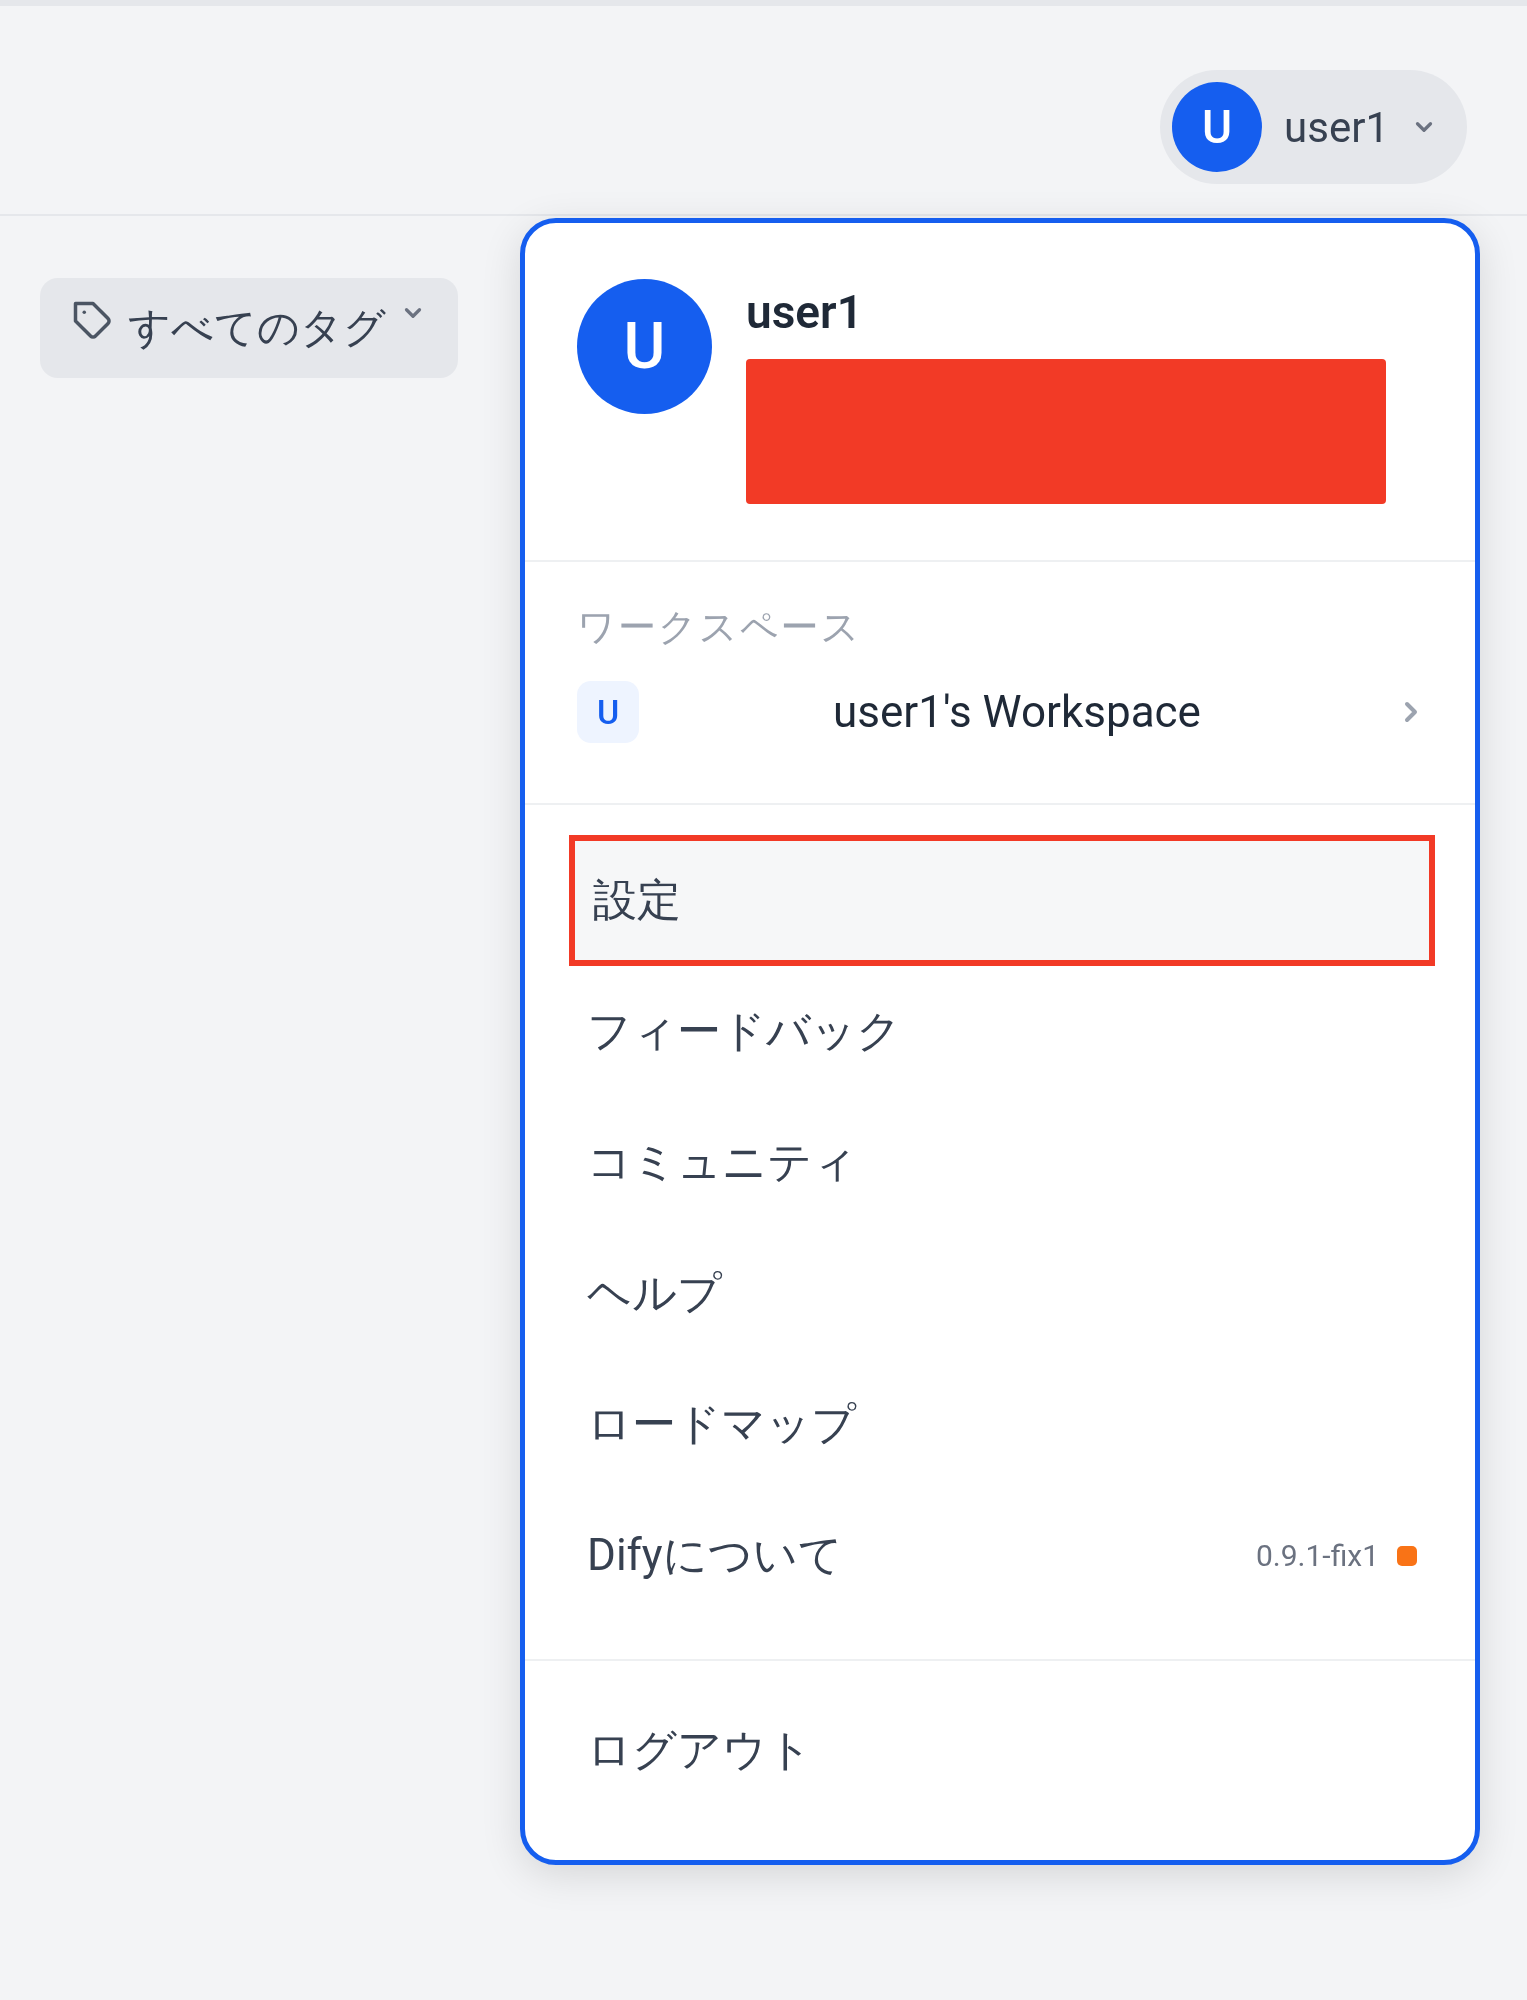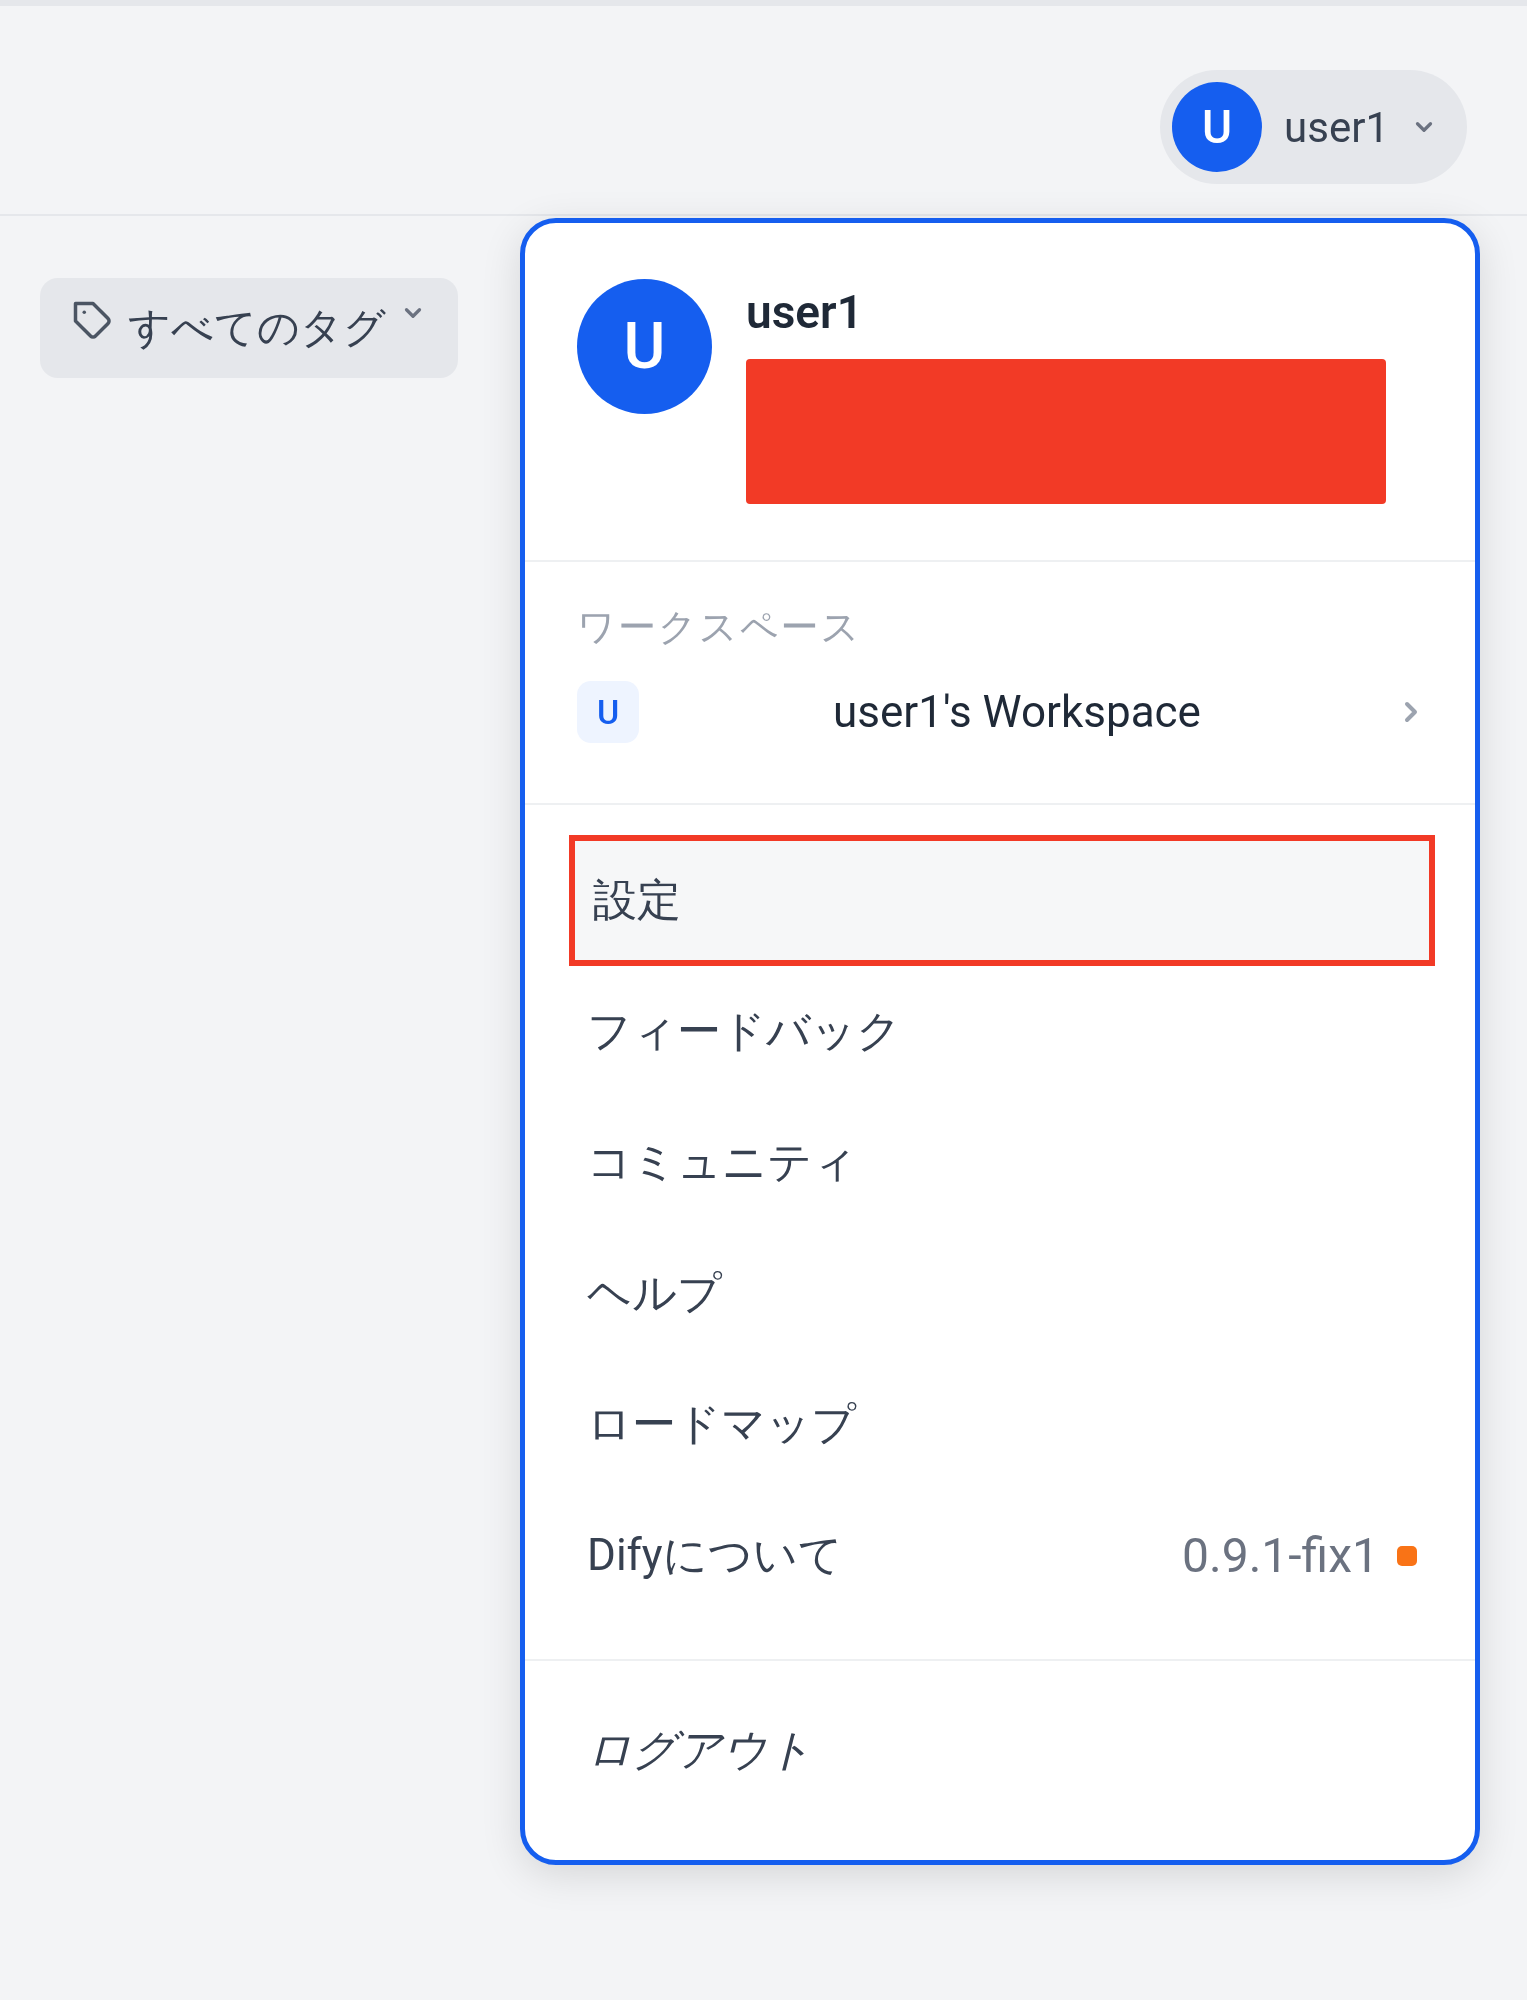--- a/index.html
+++ b/index.html
@@ -188,31 +188,30 @@
     .dd-item.highlight {
       border: 6px solid #f23a26;
       background: #f6f7f8;
       margin: 0 -8px;
       padding: 30px 18px;
     }
     .version {
       display: flex;
       align-items: center;
       gap: 18px;
-      font-size: 48px;
+      font-size: 30px;
       color: #6b7280;
     }
     .dot {
       width: 20px; height: 20px;
       border-radius: 5px;
       background: #f97316;
     }
     .dd-logout {
       padding: 40px 48px 60px 52px;
-      font-style: italic;
     }
     .dd-logout .dd-item { padding: 20px 10px; }
   </style>
 </head>
 <body>
 
 <div class="top-border"></div>
 <div class="header-bar"></div>
 
 <div class="user-pill">

